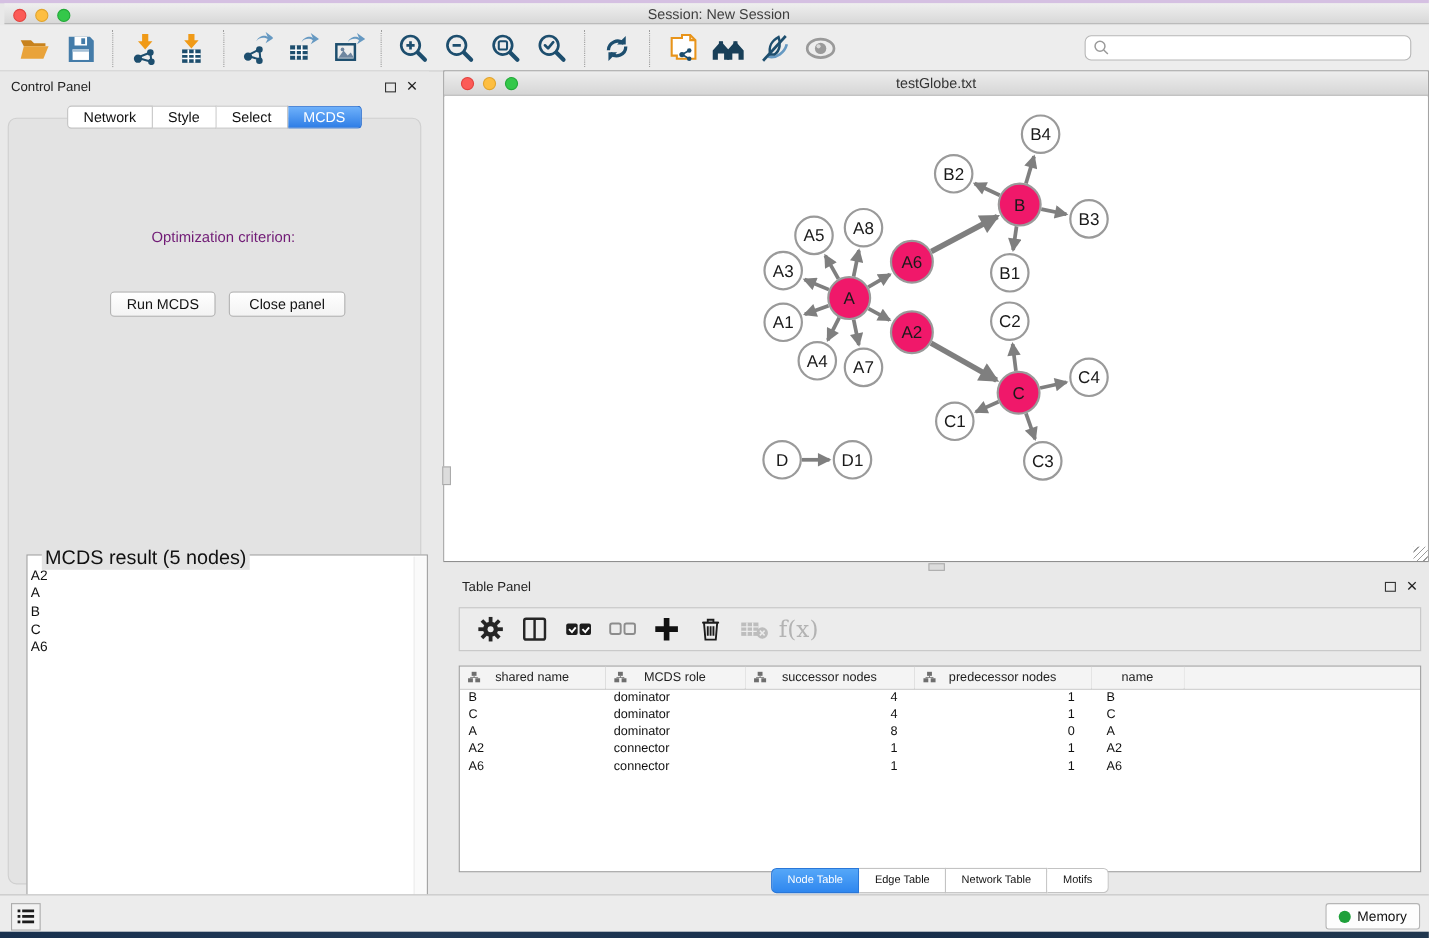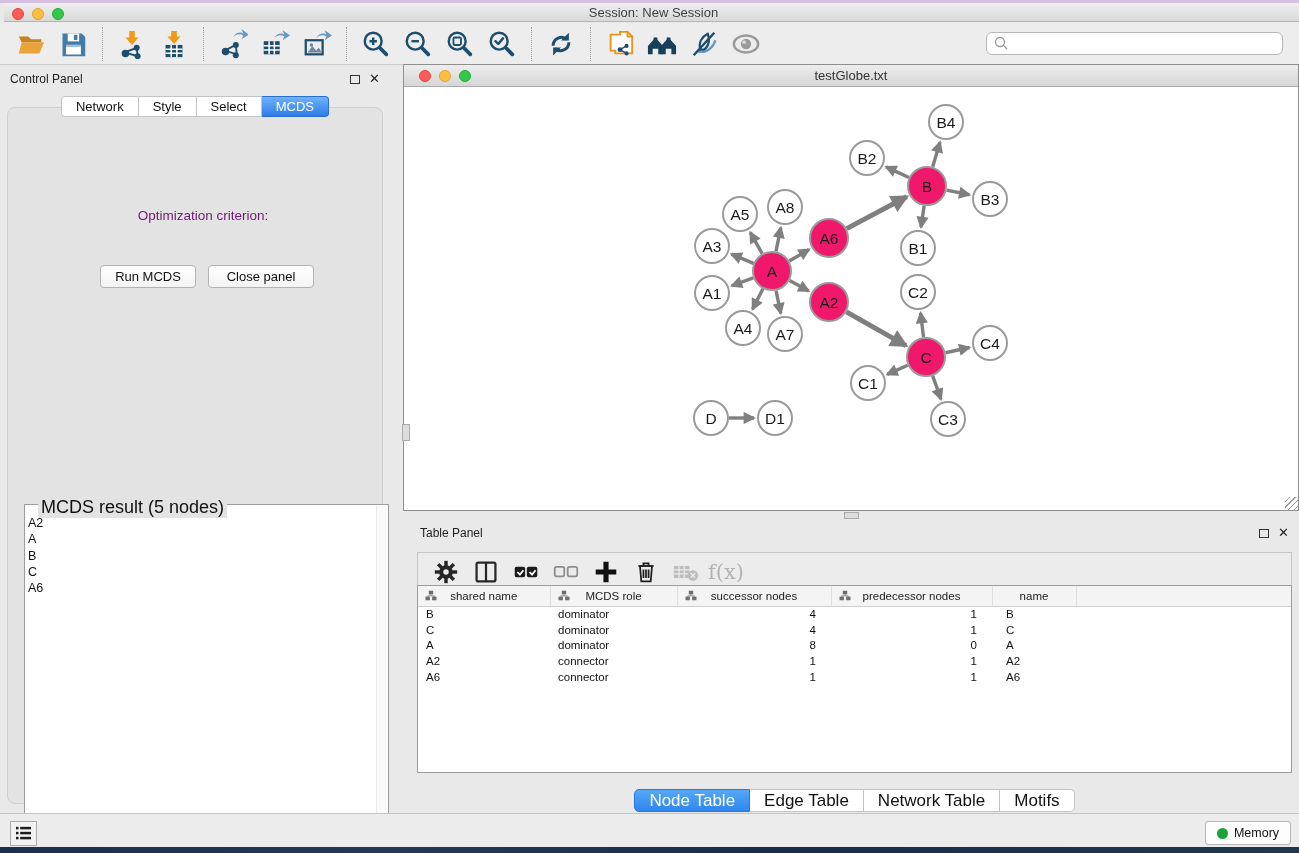--- a/index.html
+++ b/index.html
@@ -81,34 +81,34 @@
   #splitter-h { left:844px; top:512px; width:15px; height:7px; background:#dcdcdc; border:1px solid #ababab; }
 
   
   #table-panel { left:410px; top:520px; width:889px; height:293px; background:#e9e9e9; }
   #tp-header { position:absolute; left:0; top:0; width:100%; height:26px;
     display:flex; align-items:center; font-size:12px; color:#222; padding:0 10px; }
   #tp-toolbar { position:absolute; left:7px; top:32px; width:875px; height:40px;
     background:#ececec; border:1px solid #c6c6c6; display:flex; align-items:center; padding:0 8px; }
   .tpi { width:34px; height:34px; display:flex; align-items:center; justify-content:center; margin:0 3px; }
   .fx { font-family:"DejaVu Serif",serif; font-size:21px; color:#b3b3b3; }
-  #tp-table-wrap { position:absolute; left:7px; top:65px; width:875px; height:188px;
+  #tp-table-wrap { position:absolute; left:7px; top:85px; width:875px; height:188px;
     background:#fff; border:1px solid #9c9c9c; overflow:hidden; }
   table { border-collapse:collapse; width:100%; table-layout:fixed; }
   th { height:20px; background:#f4f4f4; border-bottom:1px solid #cfcfcf; border-right:1px solid #dedede;
     font-size:11.5px; font-weight:normal; color:#222; position:relative; text-align:center; }
   th:last-child { border-right:none; }
   th .hicon { position:absolute; left:7px; top:4px; }
   td { height:15.7px; font-size:11.5px; color:#111; padding:0 8px; white-space:nowrap; overflow:hidden; }
   td.r { text-align:right; padding-right:15px; }
   td.name-col { padding-left:14px; }
   
   #tp-tabs { position:absolute; left:0; top:269px; width:100%; display:flex; justify-content:center; }
   .bt-tab { height:23px; padding:0 14px; background:#fff; border:1px solid #c3c3c3; border-left:none;
-    font-size:17px; color:#111; display:flex; align-items:center; }
+    font-size:10px; color:#111; display:flex; align-items:center; }
   .bt-tab:first-child { border-left:1px solid #c3c3c3; border-radius:5px 0 0 5px; }
   .bt-tab:last-child { border-radius:0 5px 5px 0; }
   .bt-tab.active { background:linear-gradient(#55a7f8,#2f87ef); border-color:#2a77d8; color:#fff; }
 
   
   #statusbar { left:0; top:813px; width:1299px; height:34px; background:#ececec; border-top:1px solid #c4c4c4; }
   #list-btn { position:absolute; left:10px; top:7px; width:27px; height:25px; background:#f2f2f2;
     border:1px solid #ababab; display:flex; align-items:center; justify-content:center; }
   #memory-btn { position:absolute; right:8px; top:7px; width:86px; height:24px; background:#fdfdfd;
     border:1px solid #b5b5b5; border-radius:3px; display:flex; align-items:center; justify-content:center;

